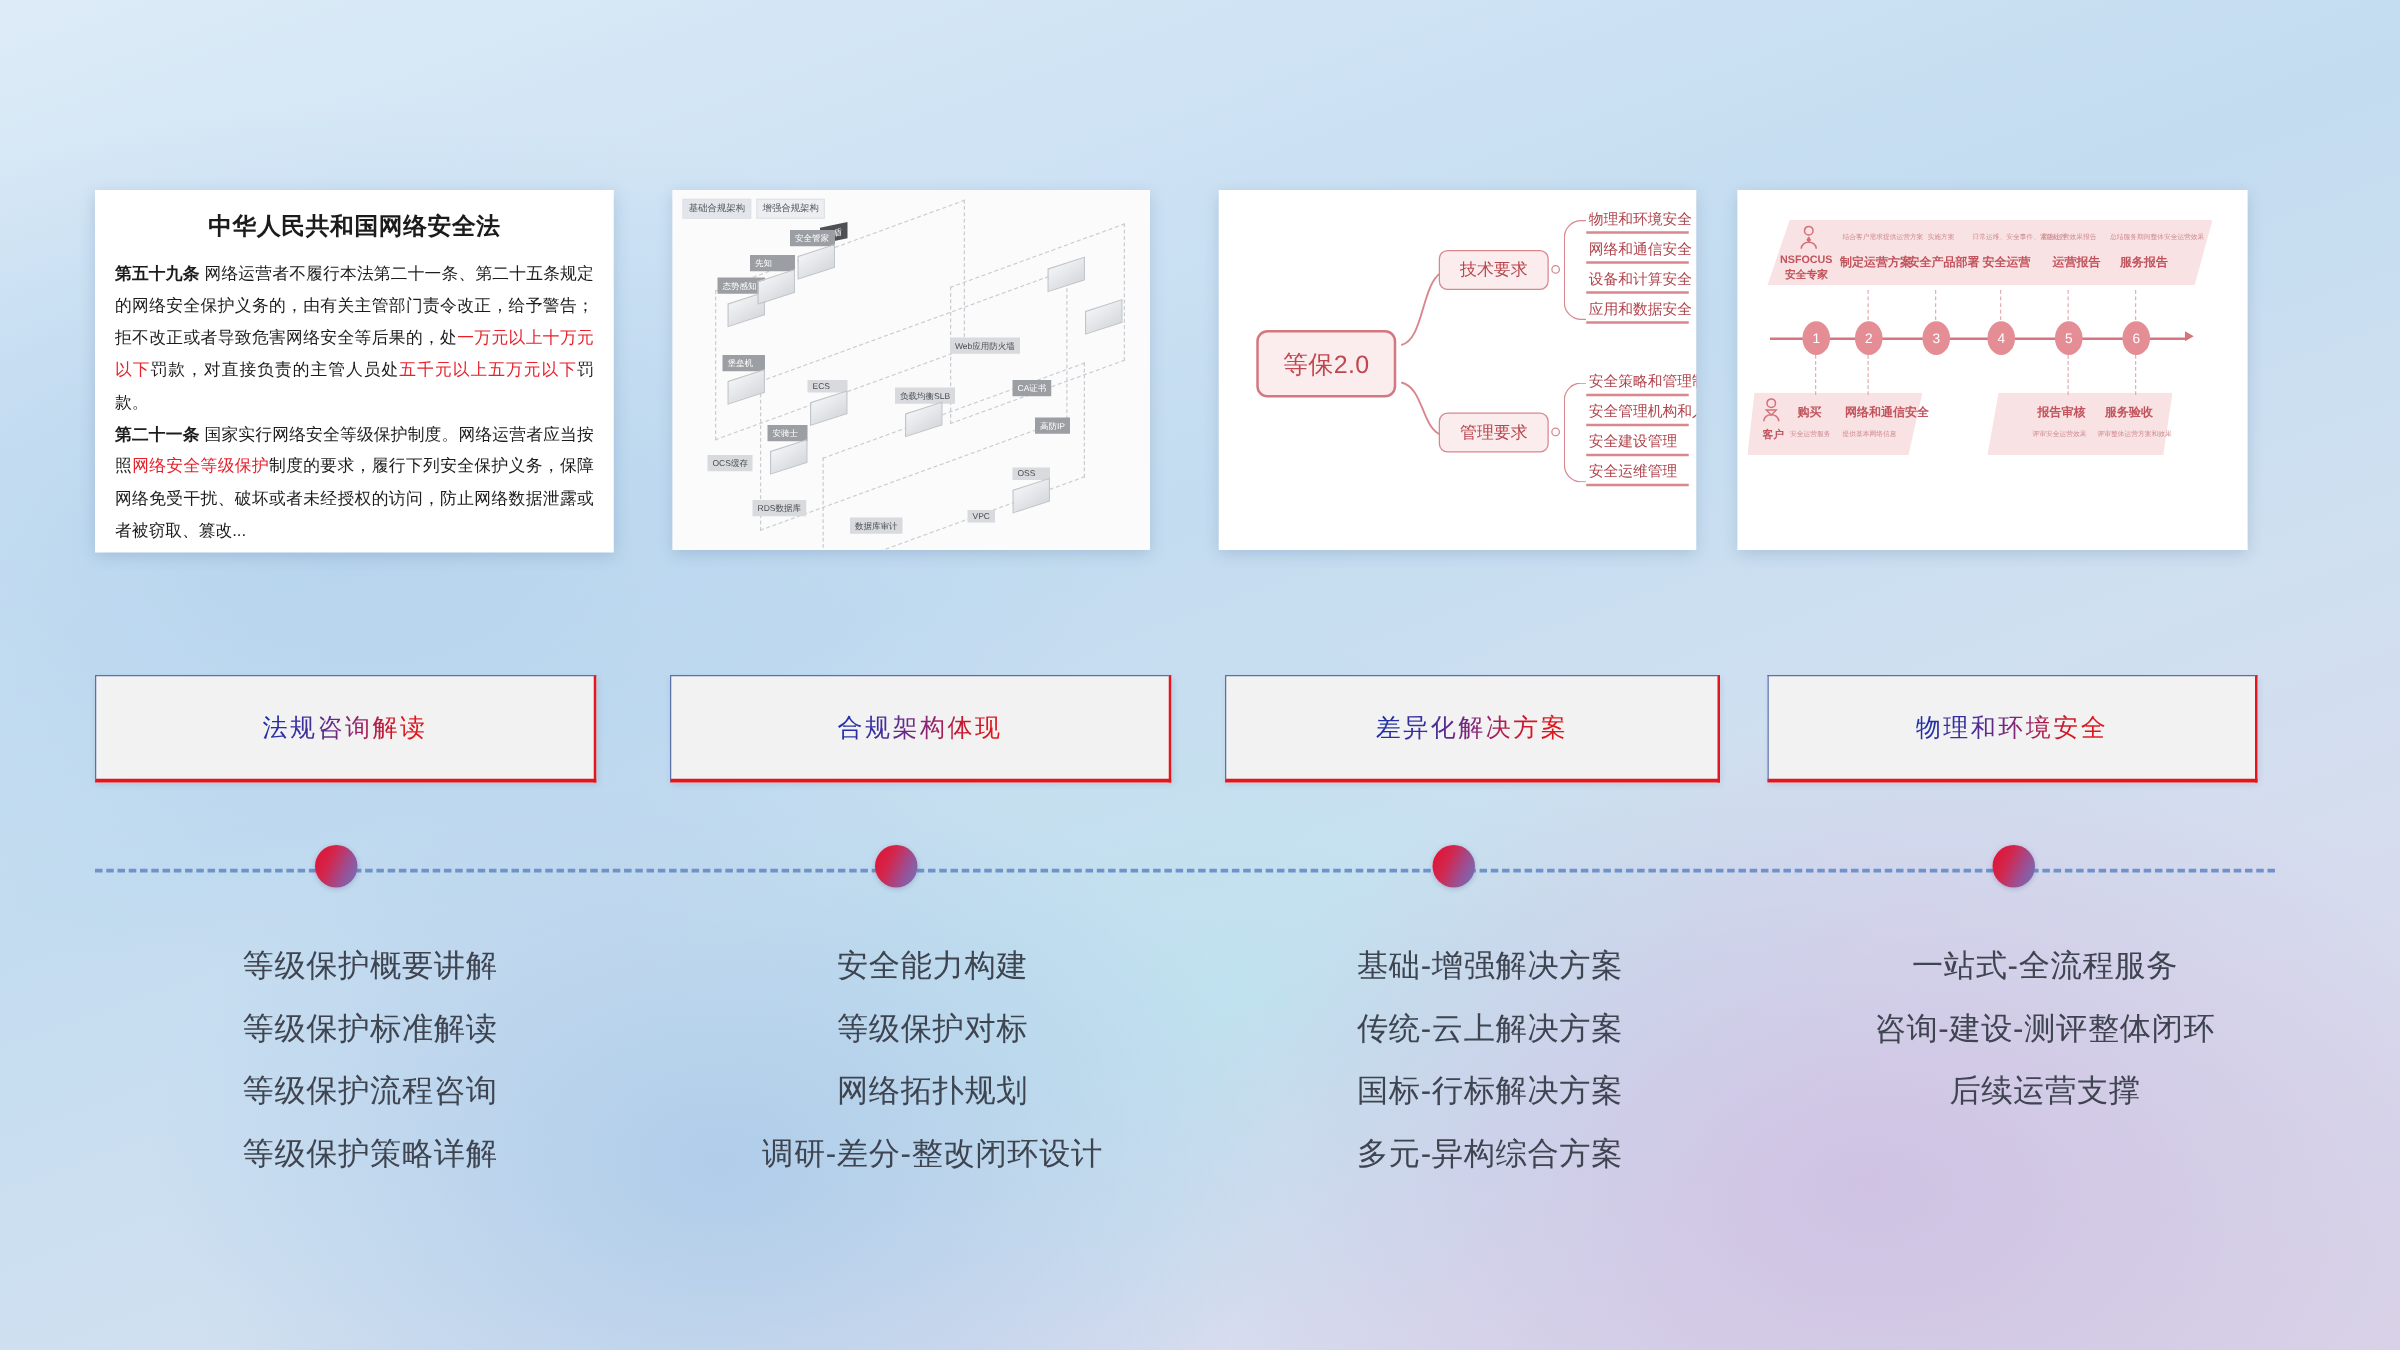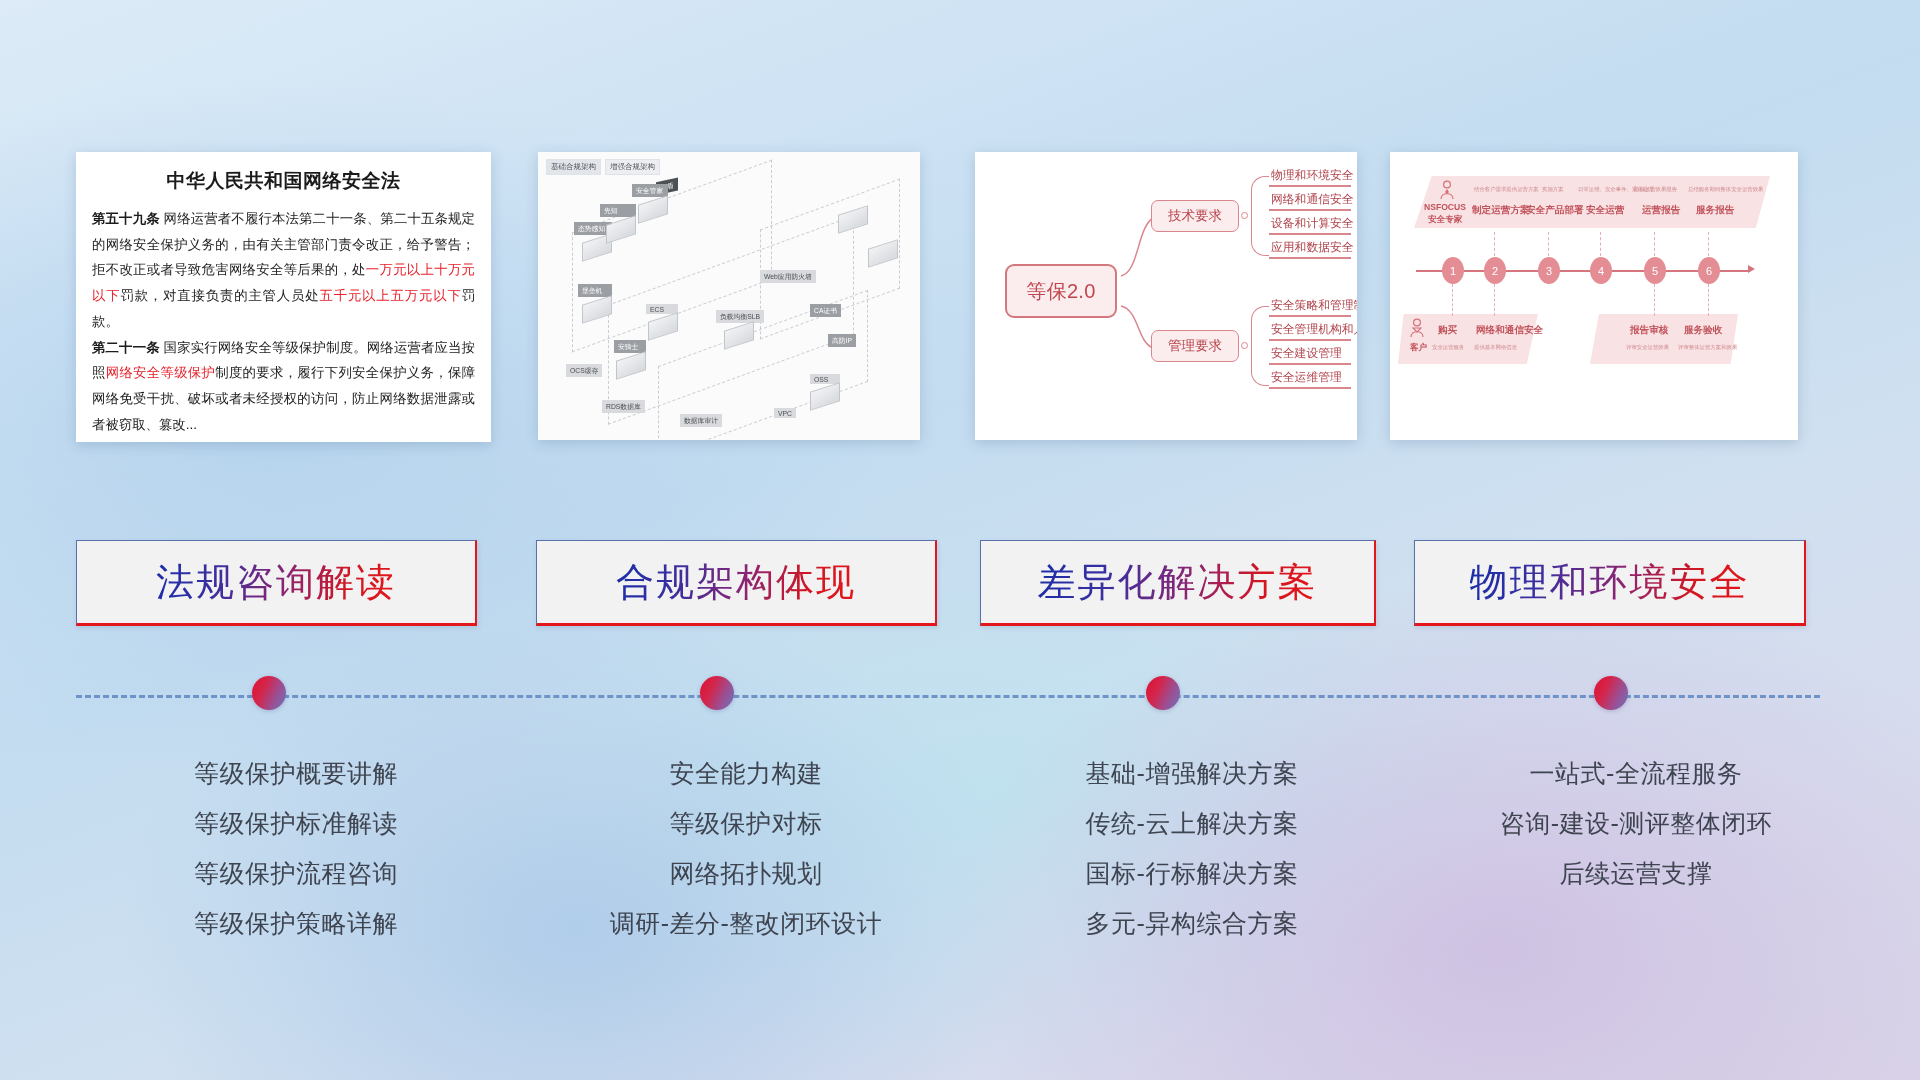--- a/index.html
+++ b/index.html
@@ -91,21 +91,21 @@
 
   
   .heads{ position:absolute; left:0; top:540px; width:1920px; height:120px; }
   .head-box{
     position:absolute; height:86px; background:#f3f2f2;
     border:1.6px solid #5b6fa8; border-bottom:3px solid #e4161d; border-right:2.4px solid #e4161d;
     display:flex; align-items:center; justify-content:center;
     box-shadow:1px 2px 5px rgba(40,60,100,0.12);
   }
   .head-box .txt{
-    font-size:38px; letter-spacing:2px;
+    font-size:20px; letter-spacing:2px;
     background:linear-gradient(100deg,#1a2ea8 0%,#3b2fa0 26%,#8f2470 55%,#d4161f 80%,#e4161d 100%);
     -webkit-background-clip:text; background-clip:text; color:transparent;
     -webkit-text-fill-color:transparent;
   }
   #head-1{ left:76px;  top:0; width:401px; }
   #head-2{ left:536px; top:0; width:401px; }
   #head-3{ left:980px; top:0; width:396px; }
   #head-4{ left:1414px;top:0; width:392px; }
 
   

